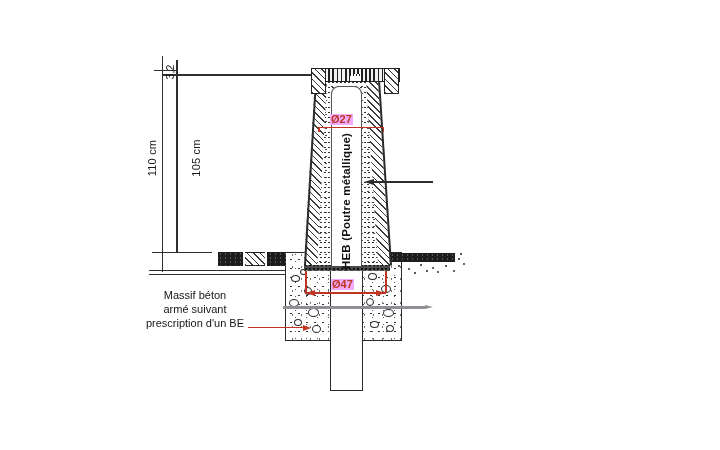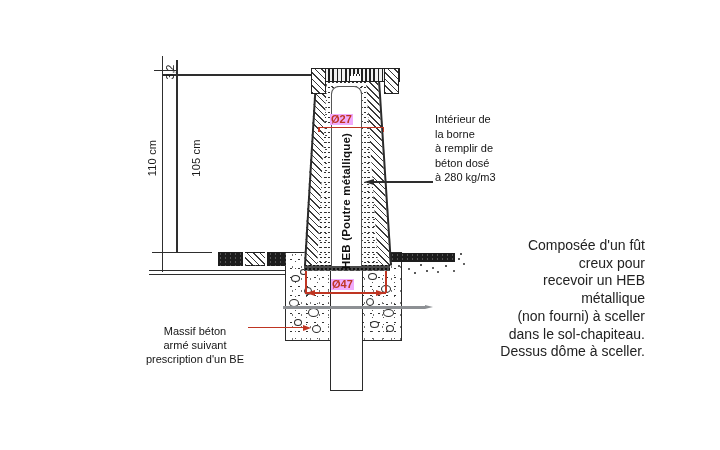--- a/index.html
+++ b/index.html
@@ -26,21 +26,21 @@
                       radial-gradient(circle,#777 .6px,rgba(0,0,0,0) .8px);
      background-size:8px 9px,11px 7px,9px 12px;background-position:1px 2px,4px 5px,2px 8px;}
   .darkfill{background-color:#1d1d1d;
      background-image:radial-gradient(circle,#555 .7px,rgba(0,0,0,0) .9px);
      background-size:5px 4px;}
   .stone{position:absolute;border:1px solid #2b2b2b;border-radius:50%;background:#fff;}
   .arrow{position:absolute;width:0;height:0;}
   
   .note{position:absolute;white-space:pre-line;color:#151515;}
   .note-interior{font-size:11px;line-height:14.6px;text-align:left;}
-  .note-massif{font-size:11px;line-height:13.8px;text-align:center;margin-top:36px;}
+  .note-massif{font-size:11px;line-height:13.8px;text-align:center;}
   .note-desc{font-size:14px;line-height:17.7px;text-align:right;color:#222;}
   .dialabel{position:absolute;color:#bf3522;font-weight:bold;font-size:11px;background:#f0abfc;padding:0 1px;line-height:11px;}
 </style>
 </head>
 <body>
 
 <div class="canvas">
 
   <div class="vline" style="left:161.5px;top:56px;height:216px;"></div>
   <div class="vline" style="left:176px;top:60px;height:192px;"></div>
@@ -119,33 +119,21 @@
 
   <div class="vline redline" style="left:305px;top:271px;height:22px;"></div>
   <div class="vline redline" style="left:385px;top:271px;height:22px;"></div>
   <div class="hline redline" style="left:305px;top:292px;width:81px;"></div>
   <div class="arrow" style="left:306px;top:289.5px;border-top:3px solid rgba(0,0,0,0);border-bottom:3px solid rgba(0,0,0,0);border-right:9px solid #bf3522;"></div>
   <div class="arrow" style="left:376px;top:289.5px;border-top:3px solid rgba(0,0,0,0);border-bottom:3px solid rgba(0,0,0,0);border-left:9px solid #bf3522;"></div>
   <div class="dialabel" style="left:331px;top:279px;">Ø47</div>
 
   <div class="hline" style="left:369px;top:181px;width:64px;"></div>
   <div class="arrow" style="left:364px;top:178.5px;border-top:3.5px solid rgba(0,0,0,0);border-bottom:3.5px solid rgba(0,0,0,0);border-right:10px solid #2b2b2b;"></div>
-  <div class="note note-interior" style="left:435px;top:112px;width:80px;">Intérieur de
-la borne
-à remplir de
-béton dosé
-à 280 kg/m3</div>
 
   <div class="note note-massif" style="left:138px;top:289px;width:114px;">Massif béton
 armé suivant
 prescription d'un BE</div>
   <div class="hline redline" style="left:248px;top:327px;width:57px;height:1.3px;"></div>
   <div class="arrow" style="left:303px;top:324.5px;border-top:3px solid rgba(0,0,0,0);border-bottom:3px solid rgba(0,0,0,0);border-left:8px solid #bf3522;"></div>
 
-  <div class="note note-desc" style="left:455px;top:237px;width:190px;">Composée d'un fût
-creux pour
-recevoir un HEB
-métallique
-(non fourni) à sceller
-dans le sol-chapiteau.
-Dessus dôme à sceller.</div>
 
 </div>
 
 </body></html>

